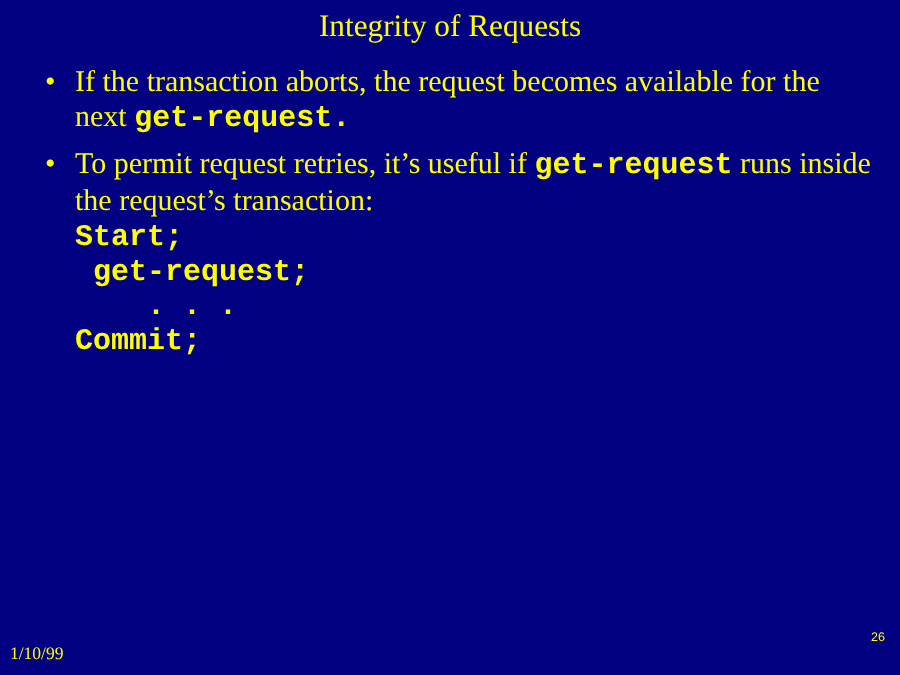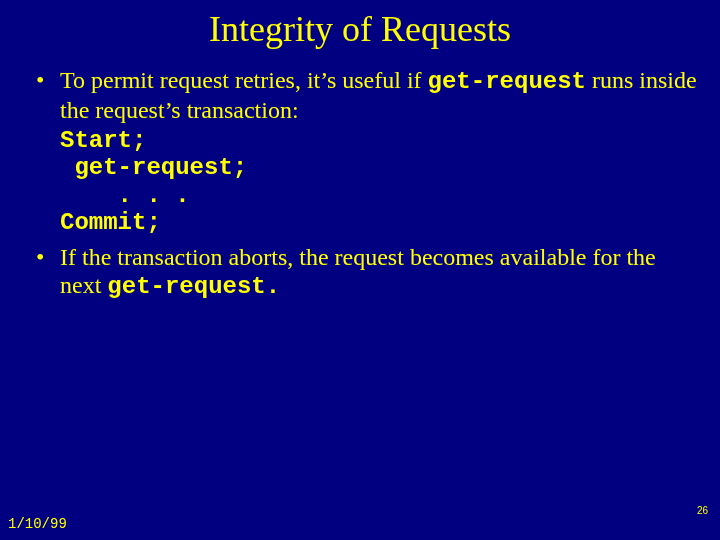--- a/index.html
+++ b/index.html
@@ -13,21 +13,21 @@
     overflow: hidden;
   }
   .slide {
     position: relative;
     width: 720px;
     height: 540px;
     box-sizing: border-box;
   }
   .title {
     text-align: center;
-    font-size: 36px;
+    font-size: 25px;
     font-weight: normal;
     padding-top: 8px;
     margin: 0;
   }
   .body {
     padding: 16px 20px 0 34px;
     font-size: 24px;
     line-height: 1.18;
   }
   .bullet {
@@ -54,48 +54,48 @@
     white-space: pre;
     margin-left: 0px;
     margin-top: 2px;
     margin-bottom: 6px;
   }
   .footer-left {
     position: absolute;
     left: 8px;
     bottom: 8px;
     font-size: 14px;
-    font-family: Liberation Mono, monospace;
+    font-family: Liberation Serif, serif;
   }
   .footer-right {
     position: absolute;
     right: 12px;
     bottom: 24px;
     font-size: 10px;
     font-family: Liberation Sans, sans-serif;
   }
 </style>
 </head>
 <body>
 
 <div class="slide">
   <h1 class="title">Integrity of Requests</h1>
 
   <div class="body">
 
     <div class="bullet">
+      <span>If the transaction aborts, the request becomes available for the next </span><span class="code">get-request.</span>
+    </div>
+
+    <div class="bullet">
       <span>To permit request retries, it’s useful if </span><span class="code">get-request</span><span> runs inside the request’s transaction:</span>
       <div class="codeblock"><span>Start;</span>
 <span> get-request;</span>
 <span>    . . .</span>
 <span>Commit;</span></div>
-    </div>
-
-    <div class="bullet">
-      <span>If the transaction aborts, the request becomes available for the next </span><span class="code">get-request.</span>
     </div>
 
 
   </div>
 
   <div class="footer-left">1/10/99</div>
   <div class="footer-right">26</div>
 </div>
 
 </body></html>

